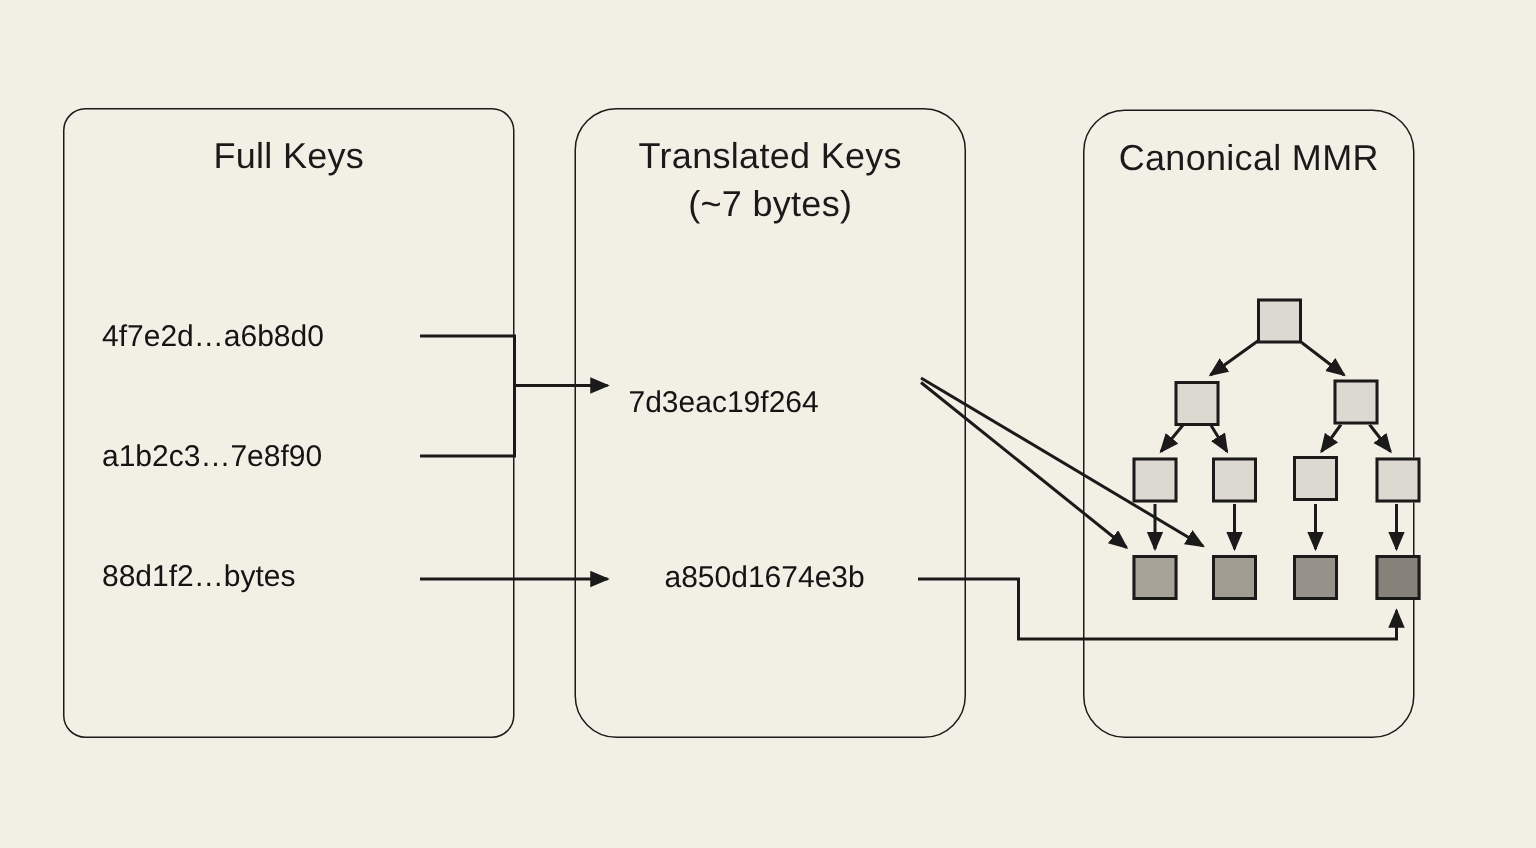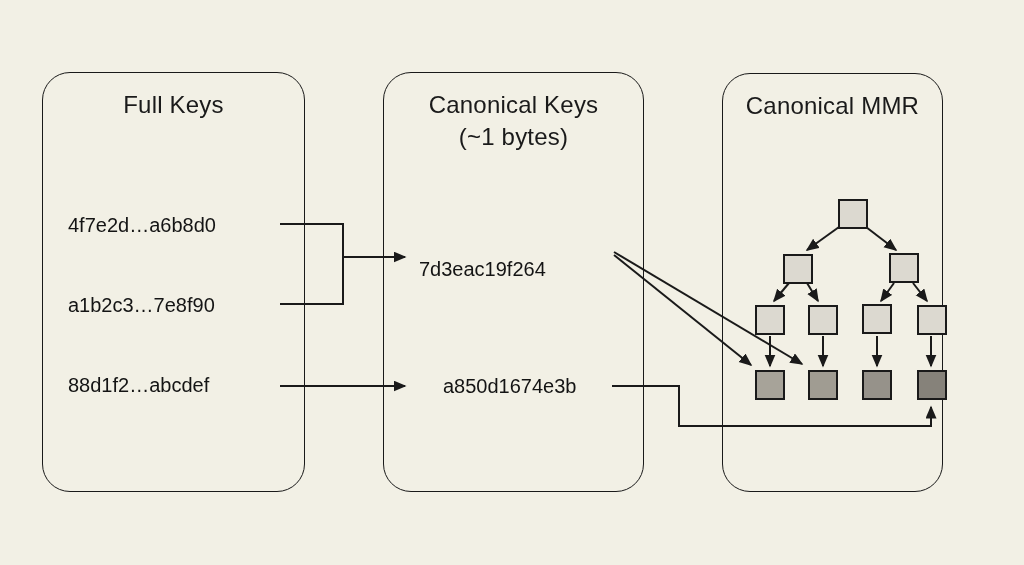--- a/index.html
+++ b/index.html
@@ -43,42 +43,42 @@
     width: 30px; height: 30px;
     border: 2px solid #1a1a1a;
     z-index: 4;
   }
 </style>
 </head>
 <body>
 
 <div class="canvas" style="background-color: rgb(242, 240, 229);">
 
-  <div class="panel" style="left:42px; top:72px; width:263px; height:420px;">
+  <div class="panel" style="left:42px; top:72px; width:301px; height:420px;border-radius:15px;">
     <div class="panel-title">
       <div>Full Keys</div>
     </div>
   </div>
 
   <div class="panel" style="left:383px; top:72px; width:261px; height:420px;">
     <div class="panel-title">
-      <div>Canonical Keys</div>
-      <div>(~1 bytes)</div>
+      <div>Translated Keys</div>
+      <div>(~7 bytes)</div>
     </div>
   </div>
 
   <div class="panel" style="left:722px; top:73px; width:221px; height:419px;">
     <div class="panel-title">
       <div>Canonical MMR</div>
     </div>
   </div>
 
   <div class="key" style="left:68px; top:225px;">4f7e2d…a6b8d0</div>
   <div class="key" style="left:68px; top:305px;">a1b2c3…7e8f90</div>
-  <div class="key" style="left:68px; top:385px;">88d1f2…abcdef</div>
+  <div class="key" style="left:68px; top:385px;">88d1f2…bytes</div>
 
   <div class="key" style="left:419px; top:256px;margin-top:13px;">7d3eac19f264</div>
   <div class="key" style="left:419px; top:386px;margin-left:24px;">a850d1674e3b</div>
 
   <svg class="overlay" width="1024" height="565" viewBox="0 0 1024 565">
     <defs>
       <marker id="arrow" markerUnits="userSpaceOnUse" markerWidth="14" markerHeight="12" refX="11.5" refY="5.5" orient="auto">
         <path d="M0,0 L13,5.5 L0,11 Z" fill="#1a1a1a"></path>
       </marker>
     </defs>

